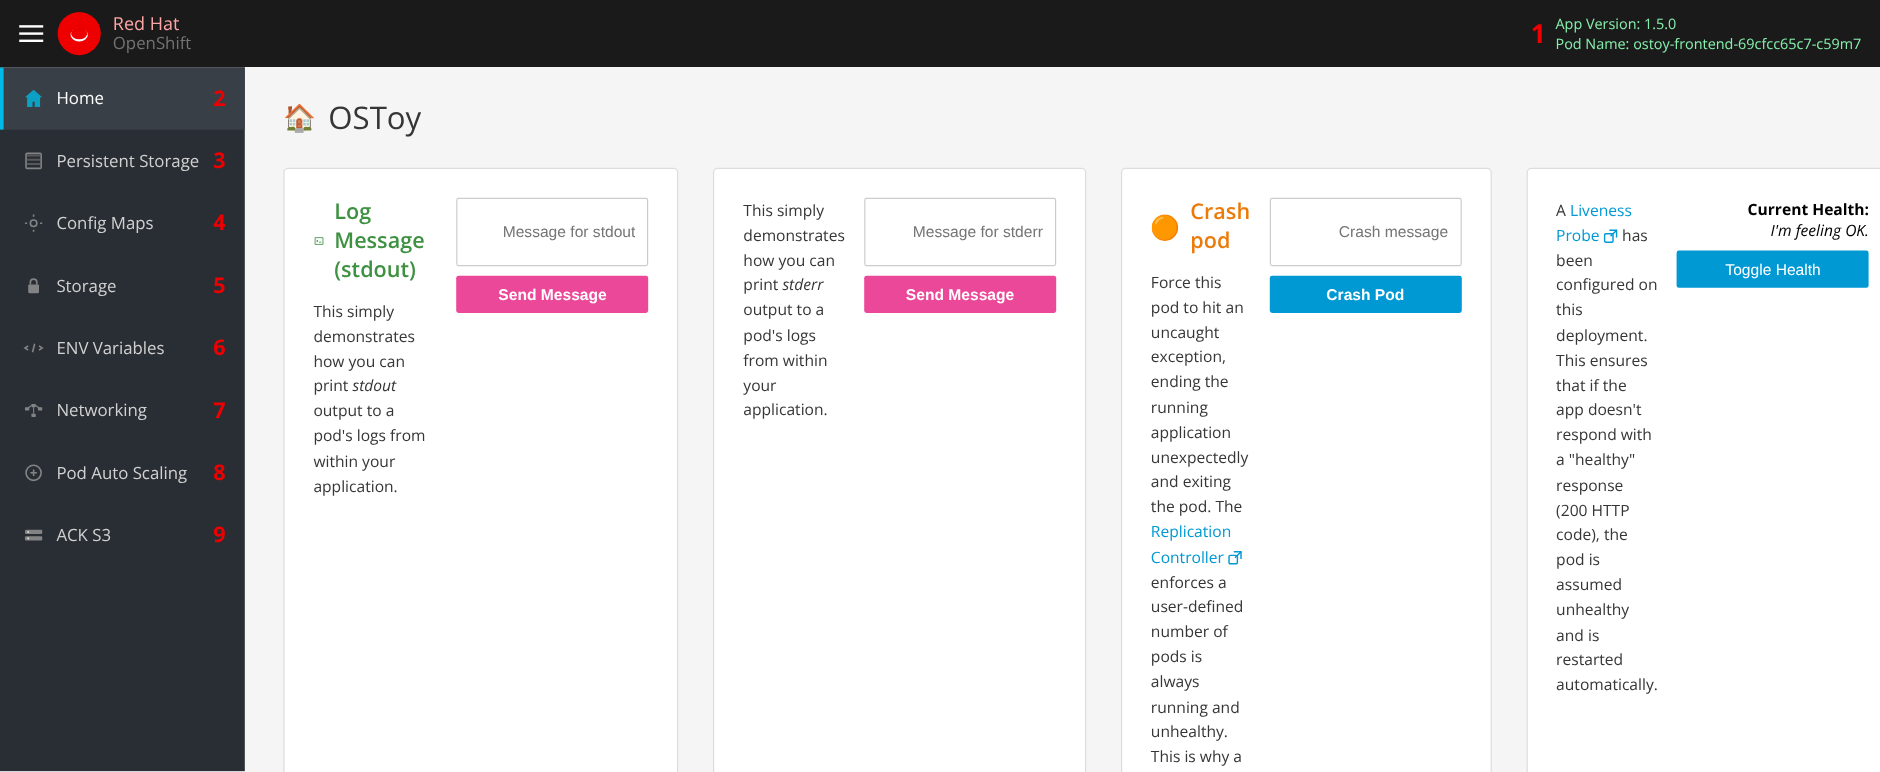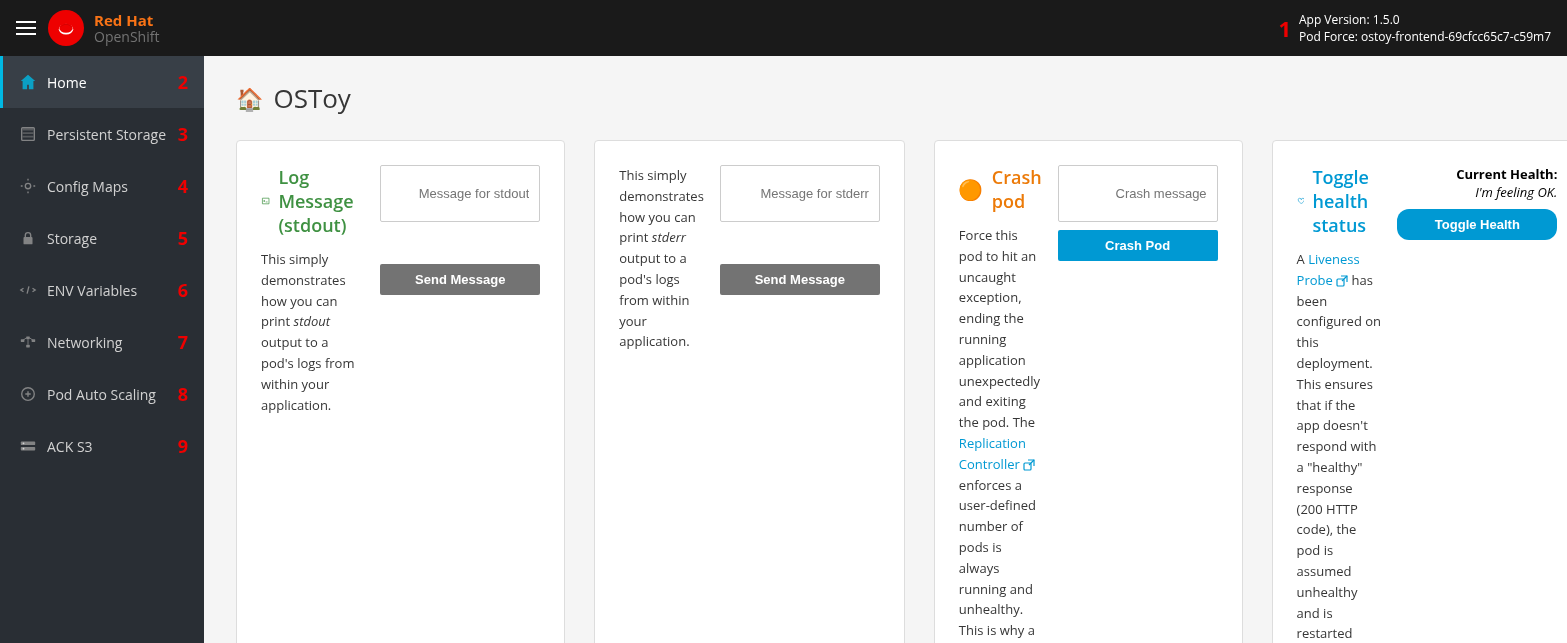--- a/index.html
+++ b/index.html
@@ -16,25 +16,25 @@
       height: 56px;
       flex-shrink: 0;
     }
     .header-left { display: flex; align-items: center; gap: 12px; }
     .hamburger { display: flex; flex-direction: column; gap: 4px; cursor: pointer; }
     .hamburger span { display: block; width: 20px; height: 2px; background: white; }
     .logo-area { display: flex; align-items: center; gap: 10px; }
     .logo-circle { width: 36px; height: 36px; background: #ee0000; border-radius: 50%; display: flex; align-items: center; justify-content: center; }
     .logo-circle svg { width: 24px; height: 24px; }
     .brand-text { display: flex; flex-direction: column; line-height: 1.2; }
-    .brand-top { font-weight: 700; font-size: 15px; color: #f97316; }
+    .brand-top { font-weight: 400; font-size: 15px; color: #fca5a5; }
     .brand-bottom { font-size: 14px; color: #737373; }
     .header-right { display: flex; align-items: center; gap: 8px; font-size: 12px; }
     .version-badge { color: #ee0000; font-weight: 700; font-size: 22px; }
-    .version-info { display: flex; flex-direction: column; color: #ffffff; font-size: 12px; }
+    .version-info { display: flex; flex-direction: column; color: #86efac; font-size: 12px; }
 
     
     .main-layout { display: flex; flex: 1; overflow: hidden; }
 
     
     .sidebar {
       background: #292e34;
       width: 204px;
       flex-shrink: 0;
       display: flex;
@@ -114,51 +114,50 @@
       width: 100%;
       padding: 20px 10px;
       border: 1px solid #ccc;
       border-radius: 2px;
       font-size: 13px;
       color: #b91c1c;
       outline: none;
       text-align: right;
     }
     .btn-send {
-      background: #737373;
+      background: #ec4899;
       color: white;
       border: none;
       padding: 8px 16px;
       border-radius: 2px;
       cursor: pointer;
       font-size: 13px;
       font-weight: 600;
       width: 100%;
-      margin-top: 34px;
     }
     .btn-crash {
       background: #0099d3;
       color: white;
       border: none;
       padding: 8px 16px;
       border-radius: 2px;
       cursor: pointer;
       font-size: 13px;
       font-weight: 600;
       width: 100%;
     }
     .btn-toggle {
       background: #0099d3;
       color: white;
       border: none;
       padding: 8px 16px;
-      border-radius: 12px;
+      border-radius: 2px;
       cursor: pointer;
       font-size: 13px;
-      font-weight: 700;
+      font-weight: 400;
       width: 100%;
     }
 
     .health-status { text-align: right; }
     .health-label { font-weight: 700; font-size: 13px; text-align: right; }
     .health-value { font-style: italic; font-size: 13px; color: #000000; }
   </style>
 </head>
 <body>
 
@@ -185,21 +184,21 @@
     </div>
   </div>
   <div class="header-right">
     <span class="version-badge">1</span>
     <div class="version-info">
       <span>
         <span>App Version:</span>
         <span>1.5.0</span>
       </span>
       <span>
-        <span>Pod Force:</span>
+        <span>Pod Name:</span>
         <span>ostoy-frontend-69cfcc65c7-c59m7</span>
       </span>
     </div>
   </div>
 </header>
 
 <div class="main-layout">
 
   <nav class="sidebar">
 
@@ -354,26 +353,20 @@
           </p>
         </div>
         <div class="card-actions">
           <input class="card-input" type="text" placeholder="Crash message" style="">
           <button class="btn-crash">Crash Pod</button>
         </div>
       </div>
 
       <div class="card">
         <div class="card-body">
-          <div class="card-title health">
-            <svg width="20" height="20" viewBox="0 0 20 20" fill="none">
-                <path d="M10 16s-7-4.5-7-9a4 4 0 018 0 4 4 0 018 0c0 4.5-7 9-7 9z" fill="none" stroke="#0099d3" stroke-width="1.5"></path>
-              </svg>
-            <span>Toggle health status</span>
-          </div>
           <p class="card-text">
             <span>A </span><a href="#"><span>Liveness Probe</span></a> <svg width="12" height="12" viewBox="0 0 12 12" style="vertical-align:middle;">
                 <rect x="1" y="4" width="7" height="7" rx="1" fill="none" stroke="#0099d3" stroke-width="1.2"></rect>
                 <path d="M5 1h6v6" stroke="#0099d3" stroke-width="1.2" fill="none"></path>
                 <line x1="6" y1="6" x2="11" y2="1" stroke="#0099d3" stroke-width="1.2"></line>
               </svg><span> has been configured on this deployment. This ensures that if the app doesn't respond with a "healthy" response (200 HTTP code), the pod is assumed unhealthy and is restarted automatically.</span>
           </p>
         </div>
         <div class="card-actions">
           <div class="health-status">

